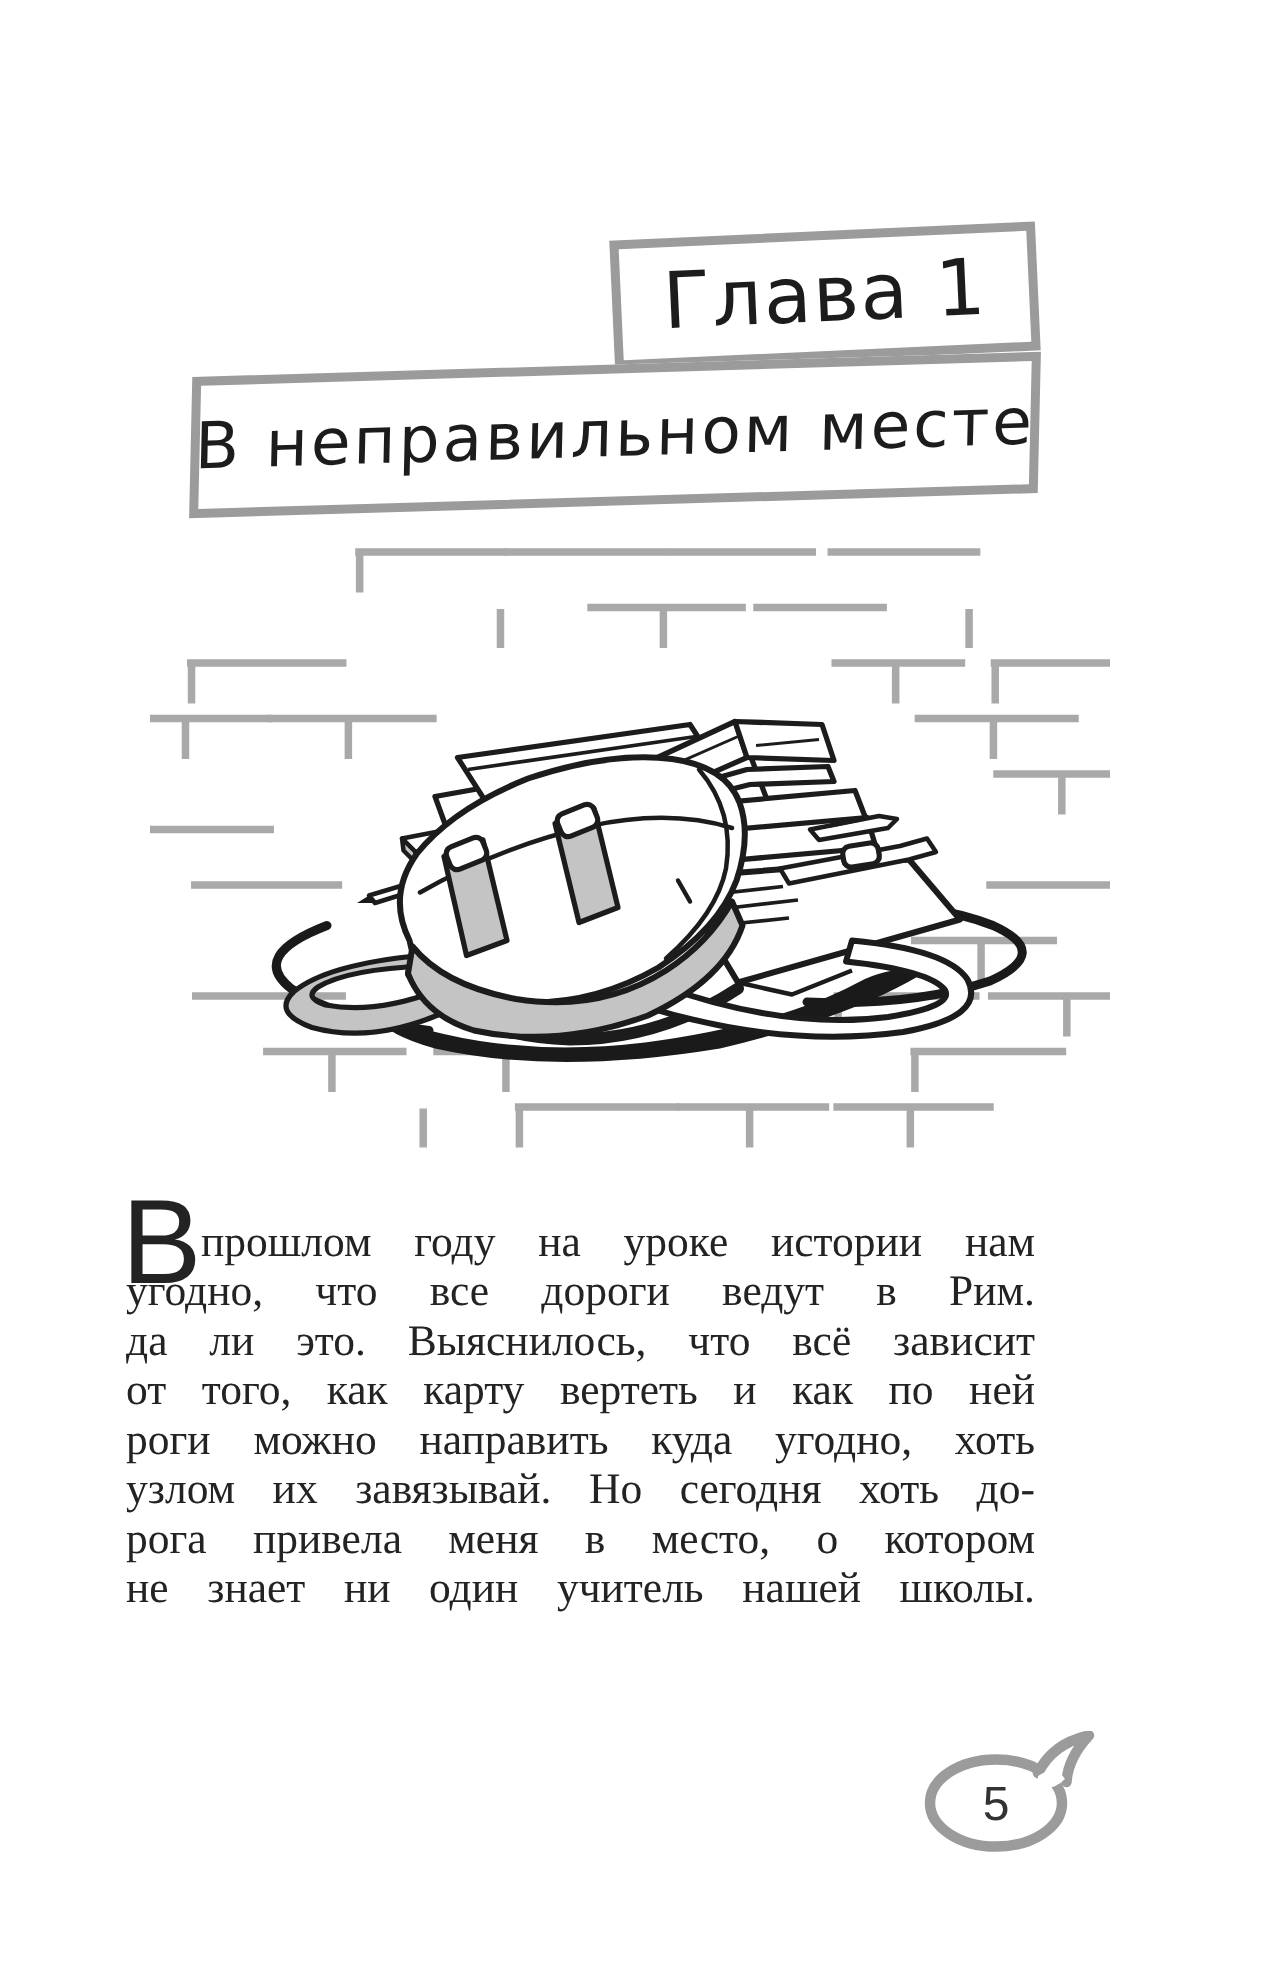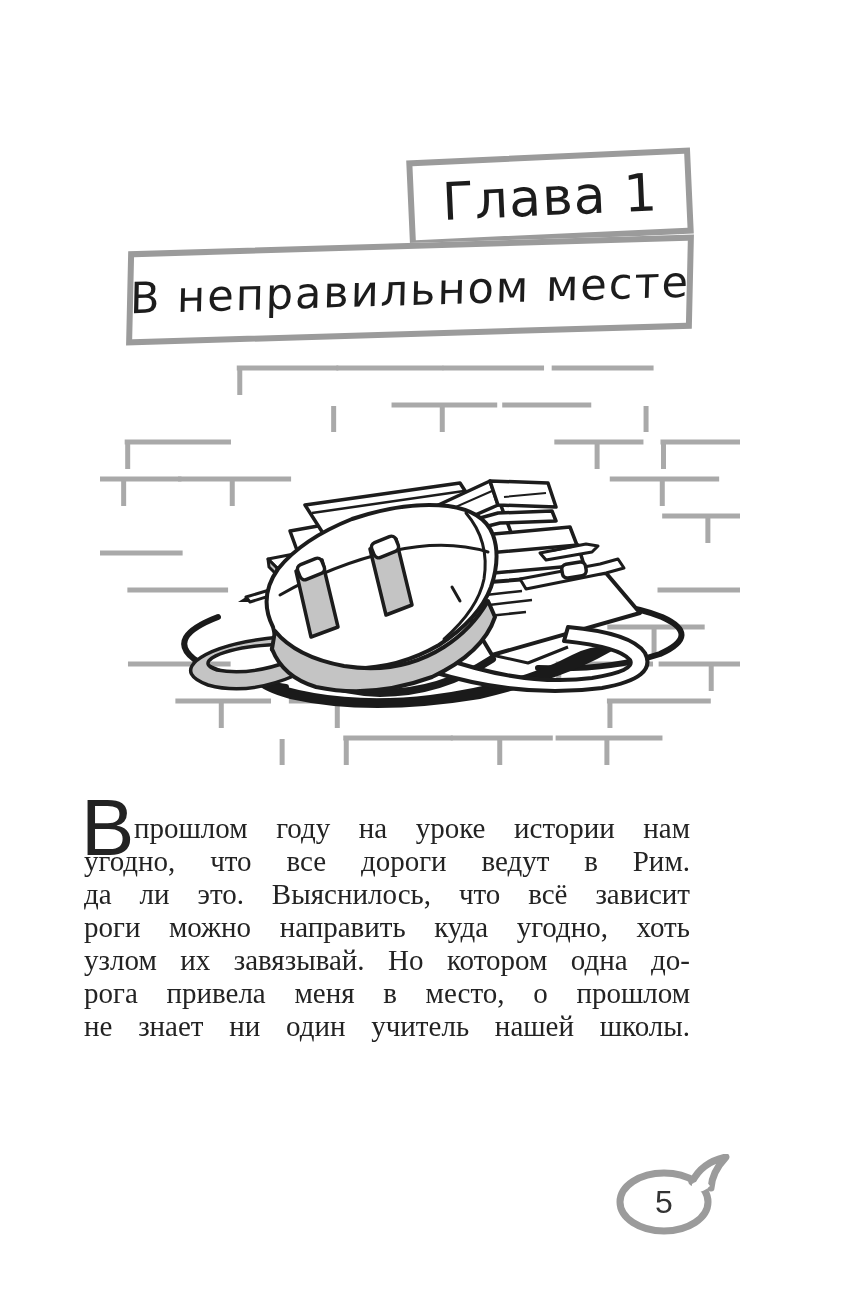--- a/index.html
+++ b/index.html
@@ -158,23 +158,24 @@
 
       <path d="M 352 232 L 360 246" fill="none" stroke-width="3"></path>
     </g>
   </svg>
 
   <div class="para">
     <span class="dropcap">В</span>
     <div class="line line-first">прошлом году на уроке истории нам</div>
     <div class="line">угодно, что все дороги ведут в Рим.</div>
     <div class="line">да ли это. Выяснилось, что всё зависит</div>
+    <div class="line">от того, как карту вертеть и как по ней</div>
     <div class="line">роги можно направить куда угодно, хоть</div>
-    <div class="line">узлом их завязывай. Но котором одна до-</div>
-    <div class="line">рога привела меня в место, о прошлом</div>
+    <div class="line">узлом их завязывай. Но сегодня хоть до-</div>
+    <div class="line">рога привела меня в место, о котором</div>
     <div class="line">не знает ни один учитель нашей школы.</div>
   </div>
 
   <svg class="pagenum" viewBox="0 0 140 96">
     <ellipse cx="60" cy="48" rx="44" ry="29" fill="#ffffff" stroke="#9b9b9b" stroke-width="7"></ellipse>
     <path d="M 88 28 Q 98 8 122 3 Q 108 18 107 34" fill="#ffffff" stroke="#9b9b9b" stroke-width="7" stroke-linecap="round" stroke-linejoin="round"></path>
     <path d="M 88 30 Q 100 22 106 32 Q 98 40 88 38 Z" fill="#ffffff" stroke="none"></path>
     <text x="60" y="59" text-anchor="middle" font-size="32" fill="#333333" id="pagenum-text">5</text>
   </svg>
 

